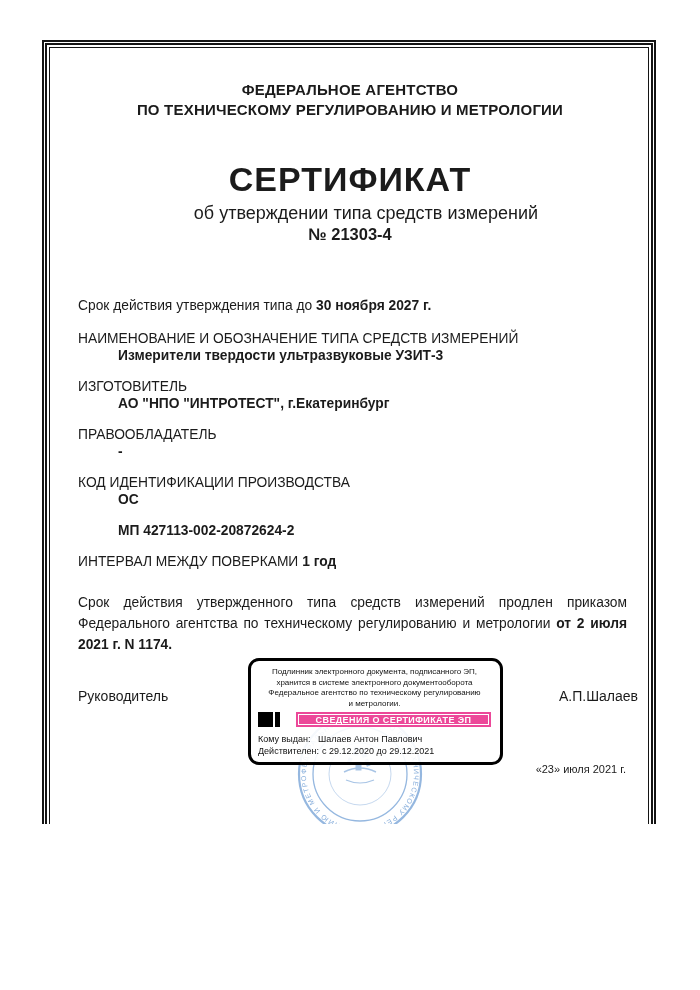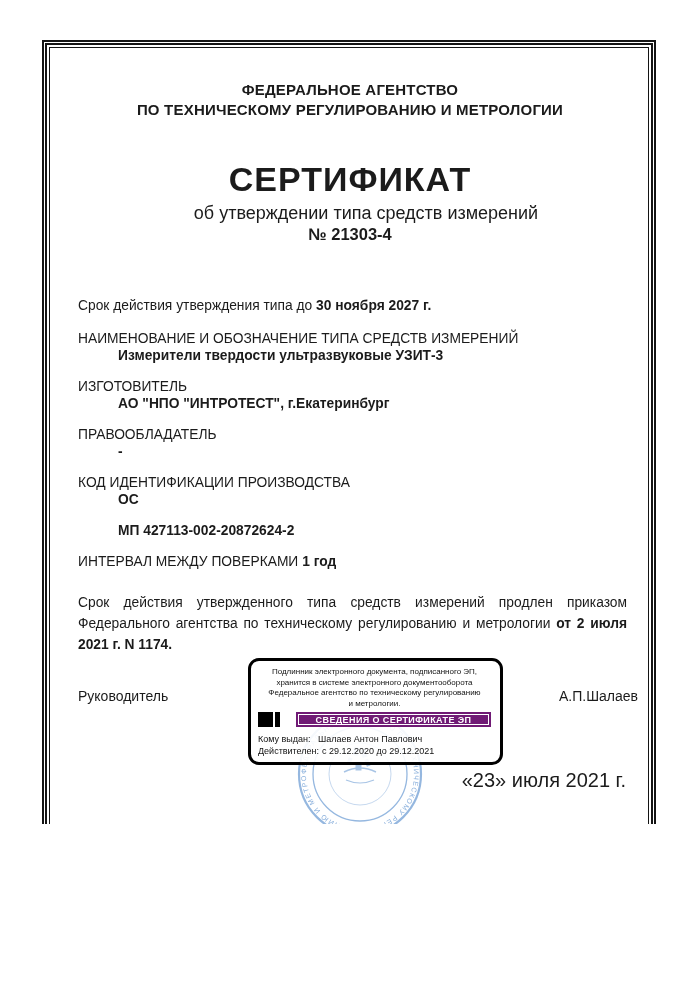--- a/index.html
+++ b/index.html
@@ -24,33 +24,33 @@
   .row-gap { margin-bottom:14px; }
   .validity { margin-bottom:16px; }
   .fgroup .flabel { font-weight:normal; }
   .fgroup .fvalue { font-weight:bold;margin-left:40px; }
   .interval { margin-top:0; margin-bottom:22px; }
   .ext-par { text-align:justify; line-height:21px; }
   b, .b { font-weight:bold; }
 
   .role-label { left:78px; top:688px; font-size:14px; }
   .sig-name { right:62px; top:688px; font-size:14px; }
-  .sig-date { right:74px; top:763px; font-size:20px;margin-top:6px; }
+  .sig-date { right:74px; top:763px; font-size:11px; }
 
   
   .seal { left:296px; top:710px; width:128px; height:128px; z-index:1; }
 
   
   .esign { left:248px; top:658px; width:255px; height:107px; background:rgba(255,255,255,0.9);
            border:3px solid #000; border-radius:11px; z-index:2; padding:6px 9px 5px 7px; }
   .esign-head { font-size:8px; line-height:10.5px; text-align:center; max-width:218px; margin:0 auto; color:#111; }
   .esign-bar { display:flex; align-items:stretch; height:15px; margin-top:3px; }
   .esign-bar .sq { width:15px; background:#000; }
   .esign-bar .sliver { width:5px; background:#000; margin-left:2px; }
-  .esign-bar .bar { flex:1; background:#701a75; margin-left:16px; display:flex; align-items:center; justify-content:center; }
+  .esign-bar .bar { flex:1; background:#ec4899; margin-left:16px; display:flex; align-items:center; justify-content:center; }
   .esign-bar .bar-inner { border:1px solid #fff; width:calc(100% - 4px); height:11px; display:flex; align-items:center; justify-content:center; }
   .esign-bar .bar-text { color:#fff; font-size:9px; font-weight:bold; letter-spacing:.4px; white-space:nowrap; }
   .esign-details { margin-top:7px; font-size:9px; line-height:11.5px; color:#111; }
   .esign-details .lab { display:inline-block; min-width:60px; }
 </style>
 </head>
 <body>
 
 <div class="page">
 

